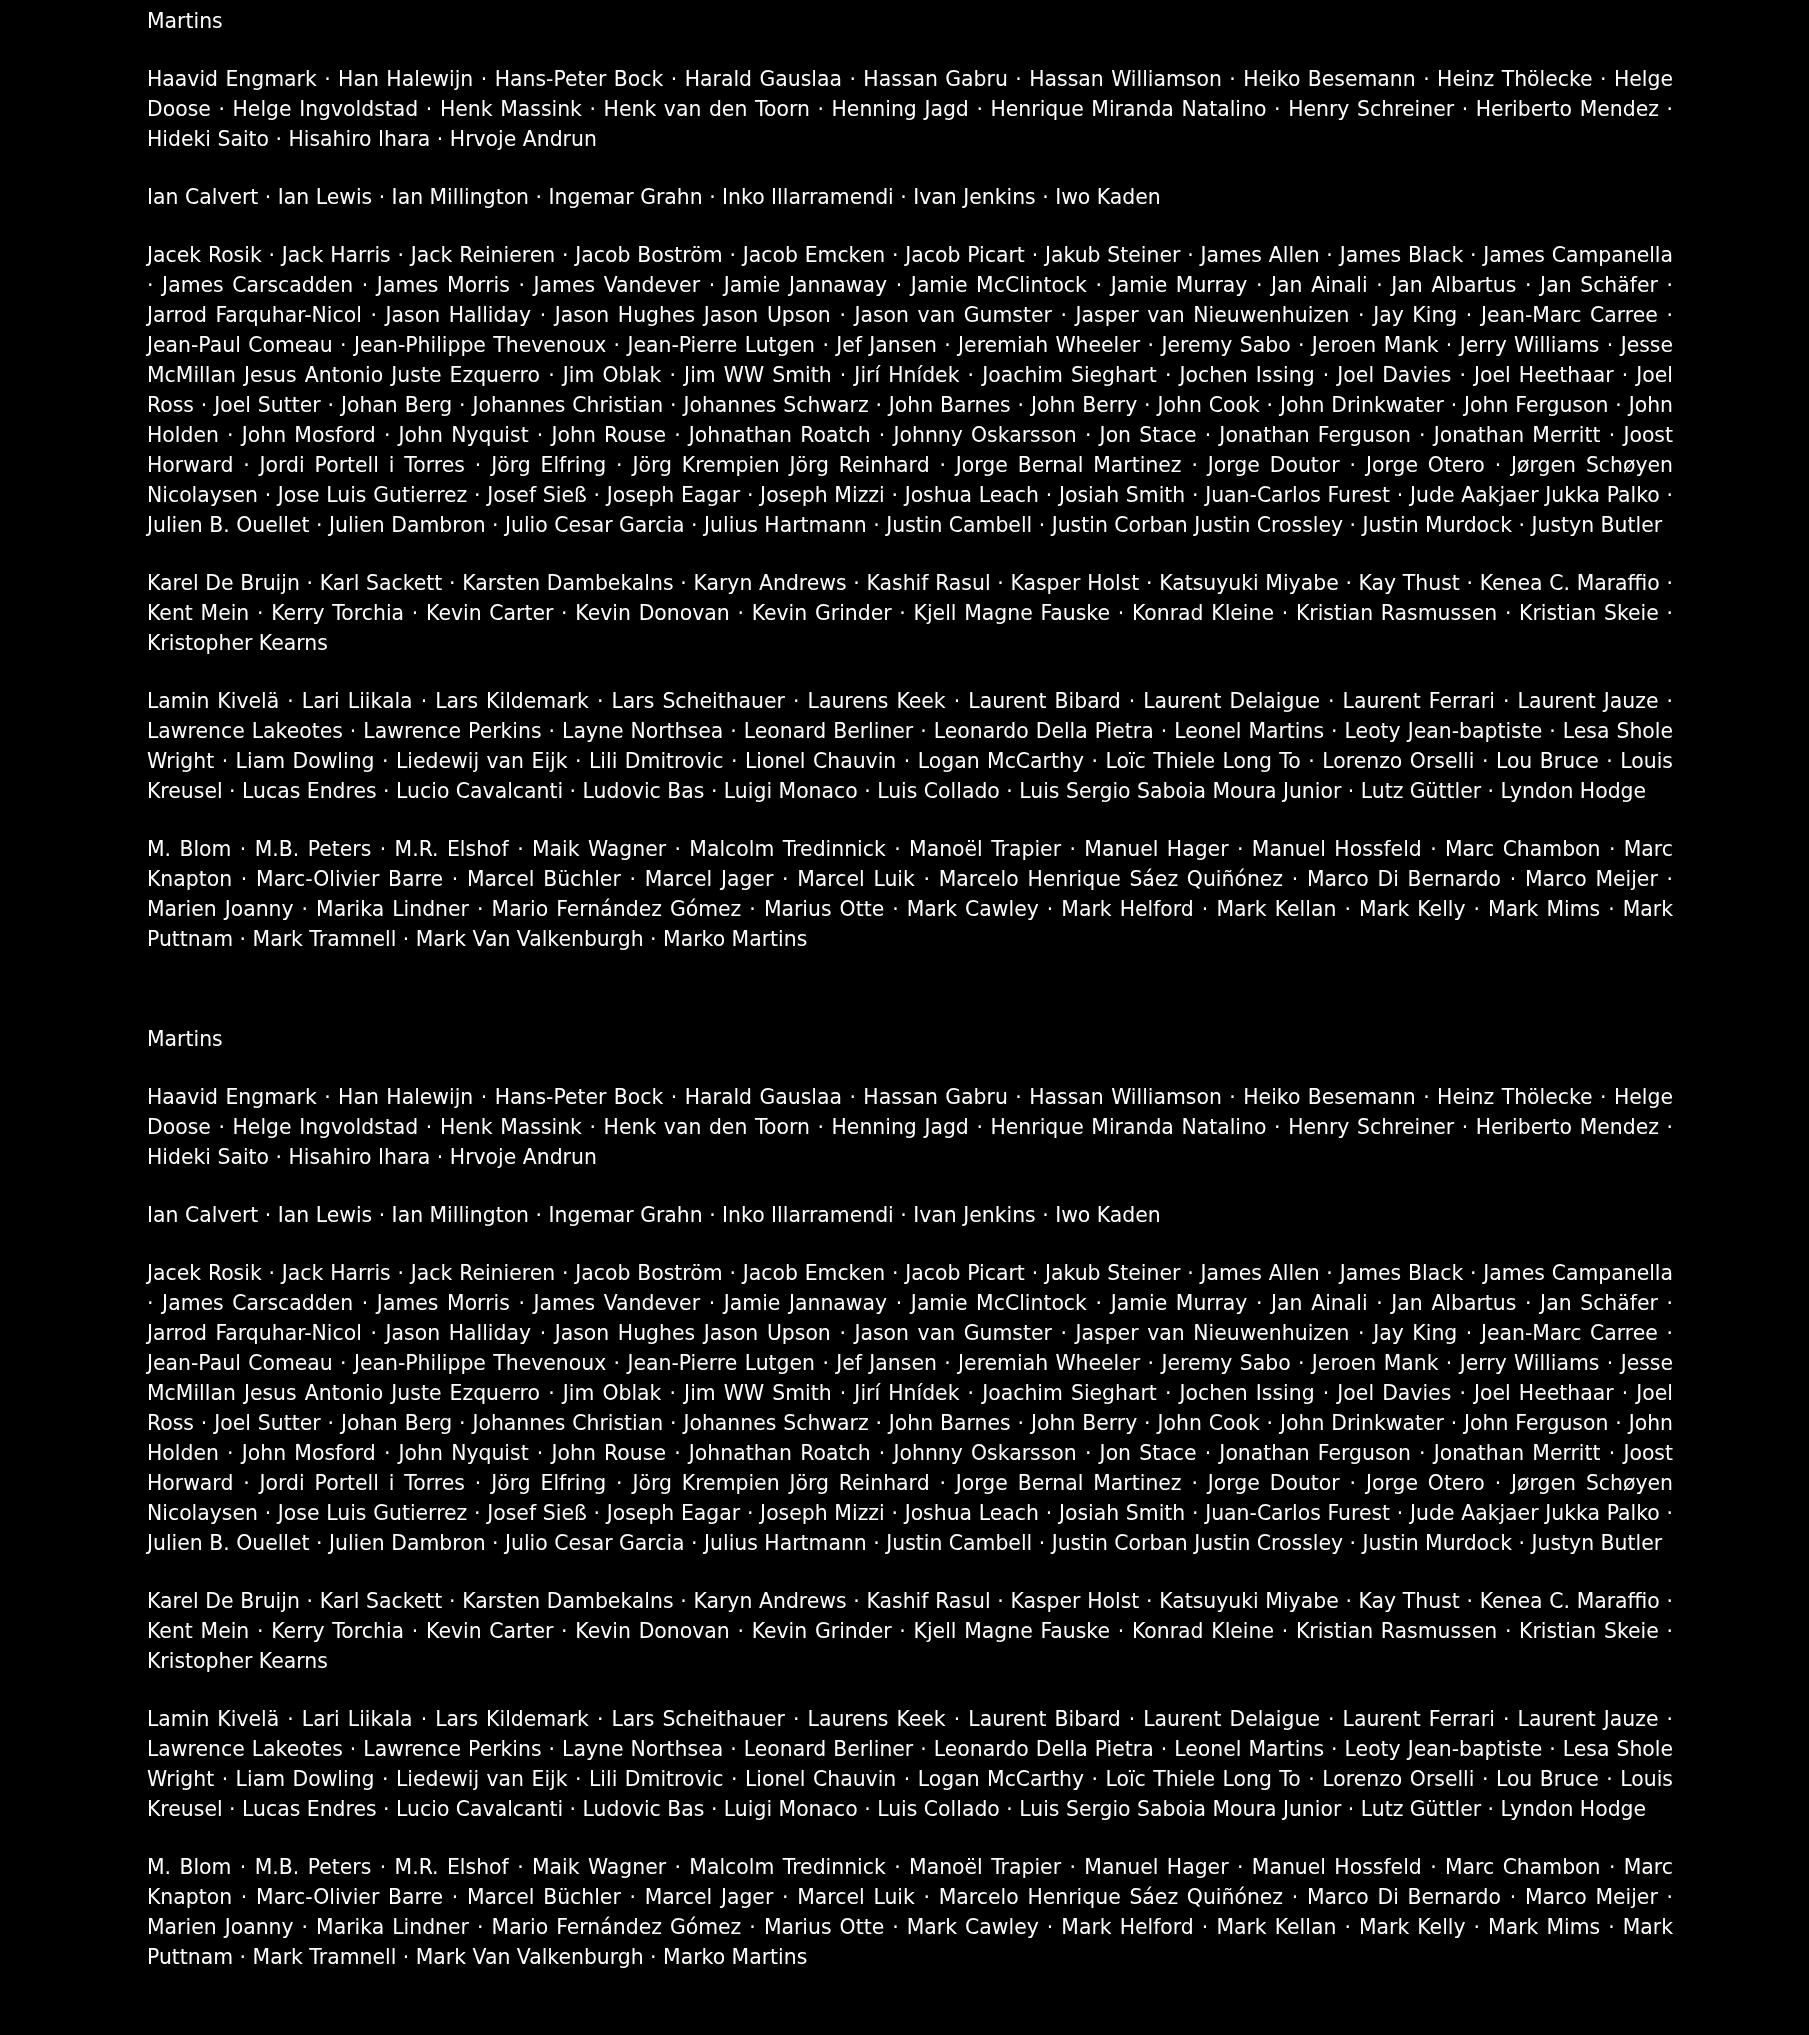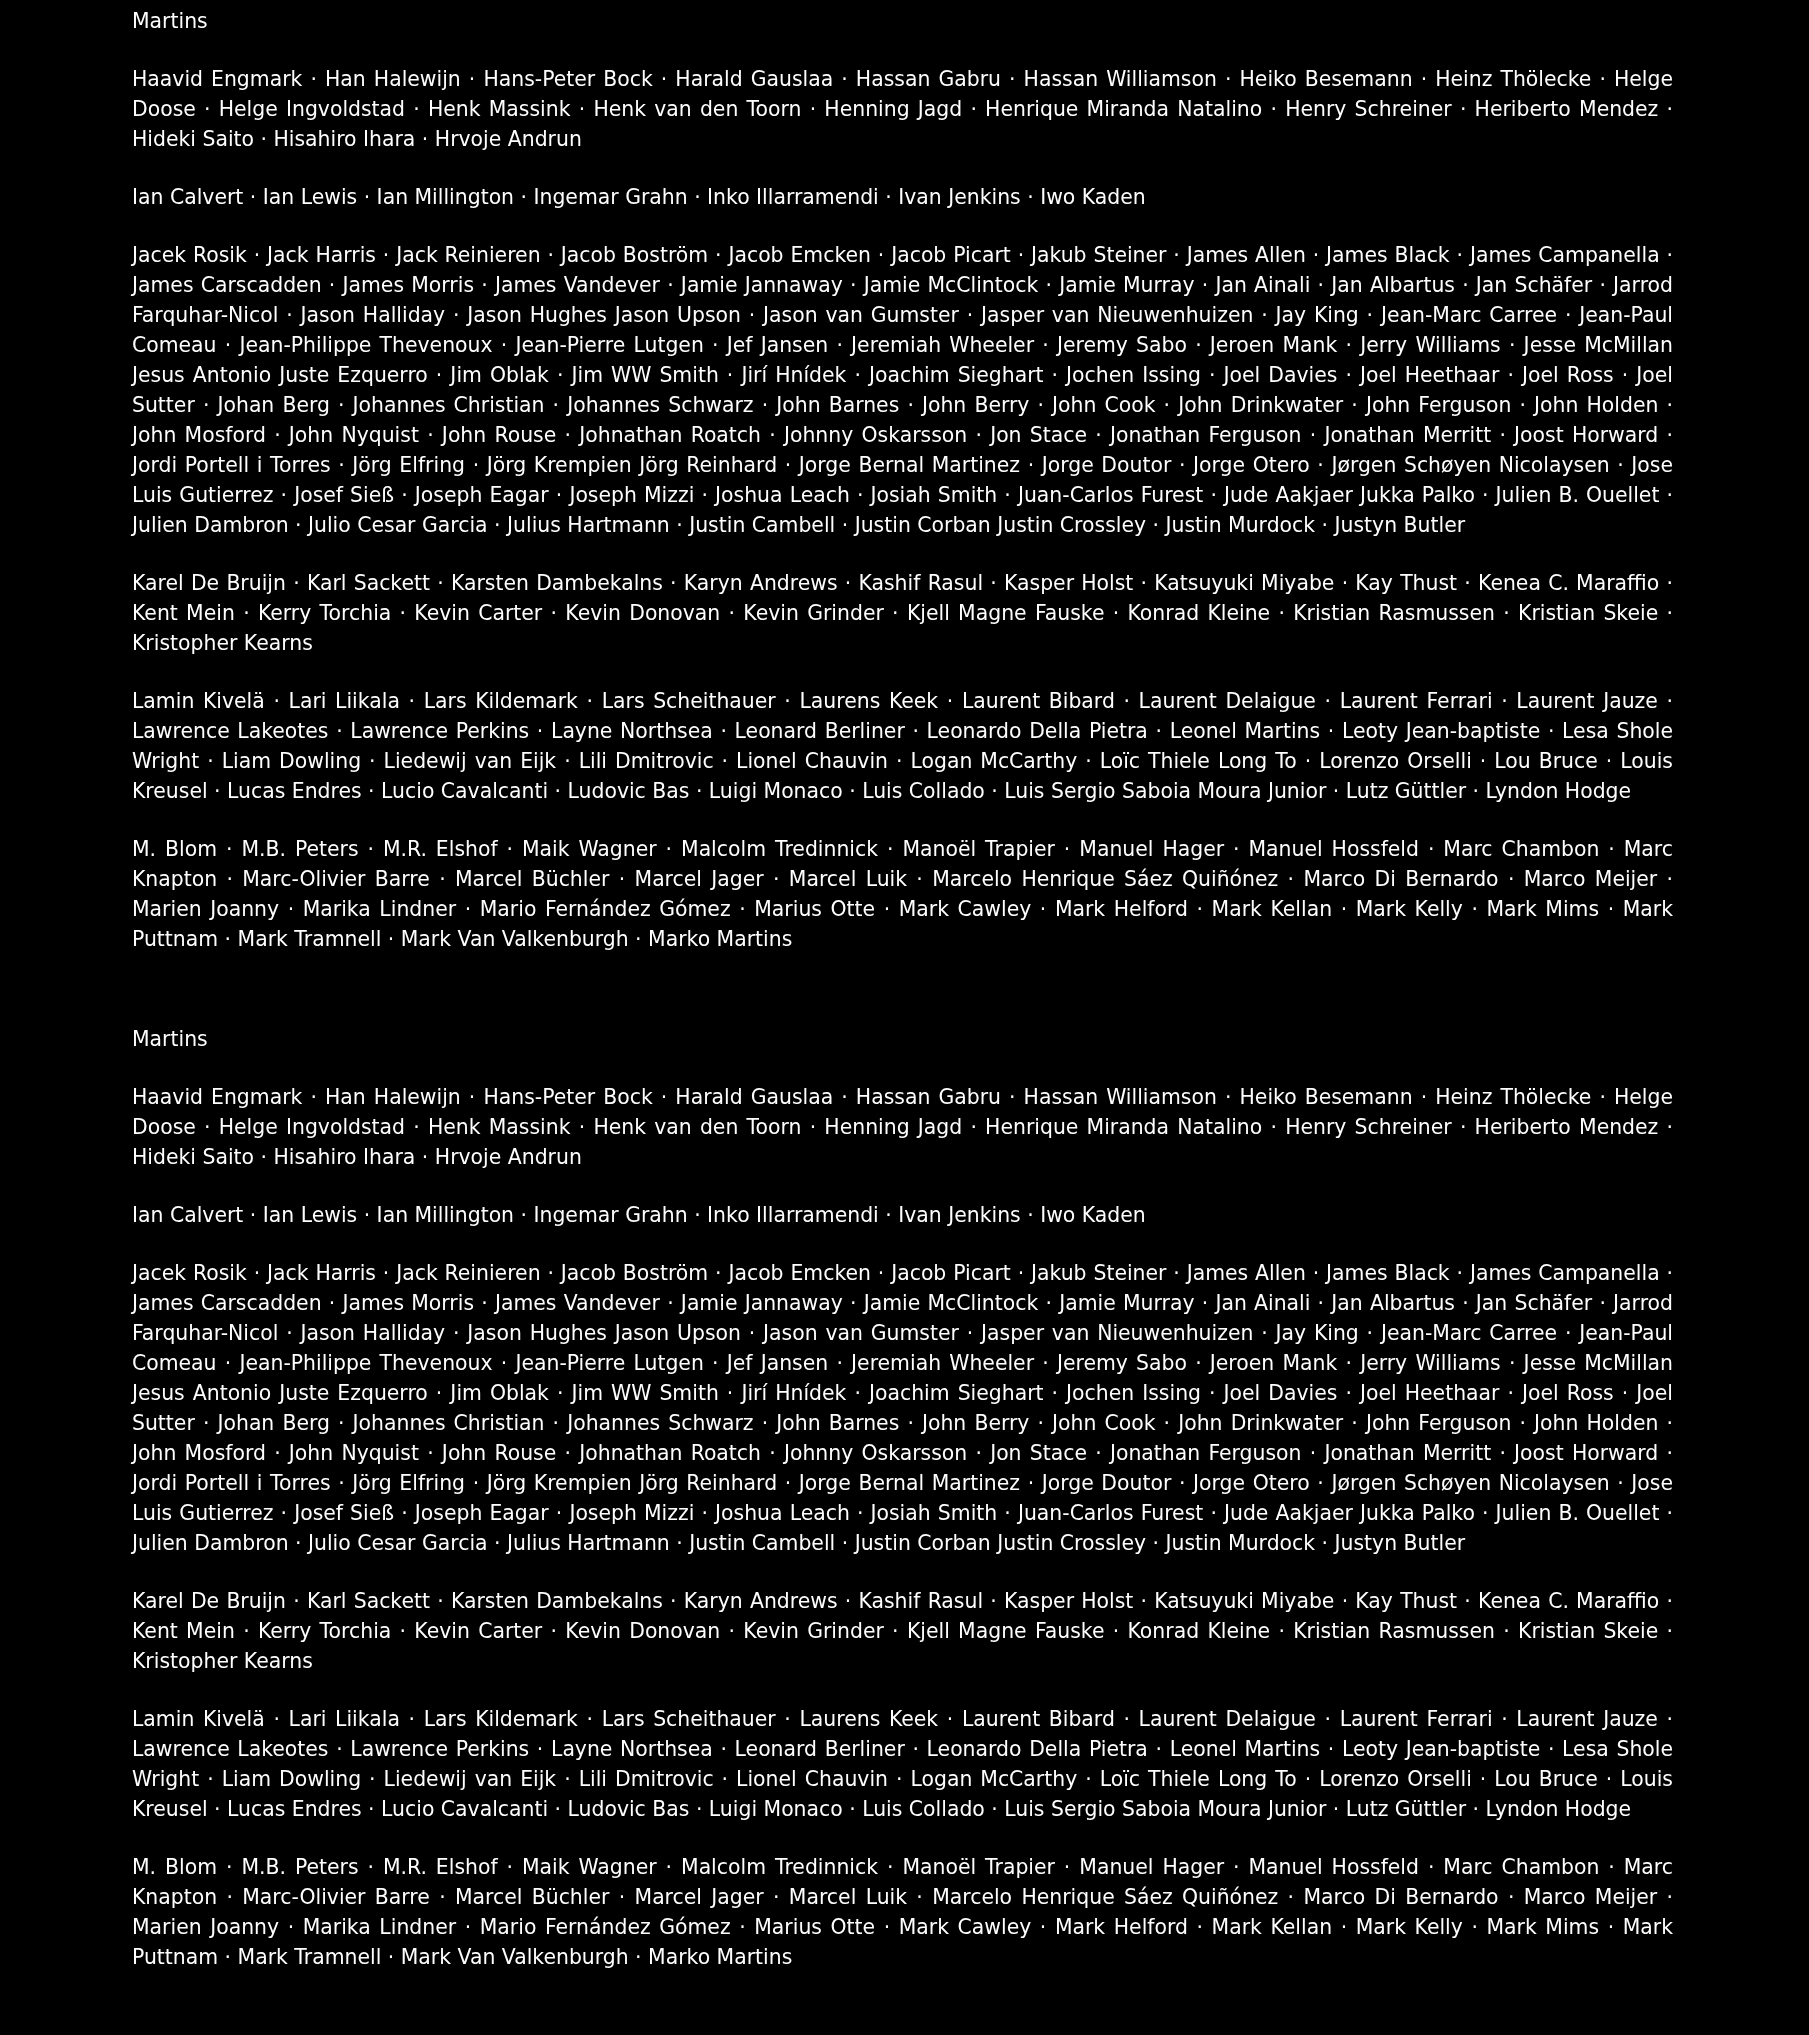--- a/index.html
+++ b/index.html
@@ -11,20 +11,21 @@
     font-family: "DejaVu Sans", sans-serif;
     font-size: 20.4px;
     line-height: 30px;
     overflow: hidden;
   }
   .tile {
     height: 1018px;
     overflow: hidden;
     box-sizing: border-box;
     padding: 6.3px 136px 0 132px;
+    margin-left: 15px;
   }
   .tile p {
     margin: 0 0 28px 0;
     text-align: justify;
   }
 </style>
 </head>
 <body>
 
 <div class="tile">

